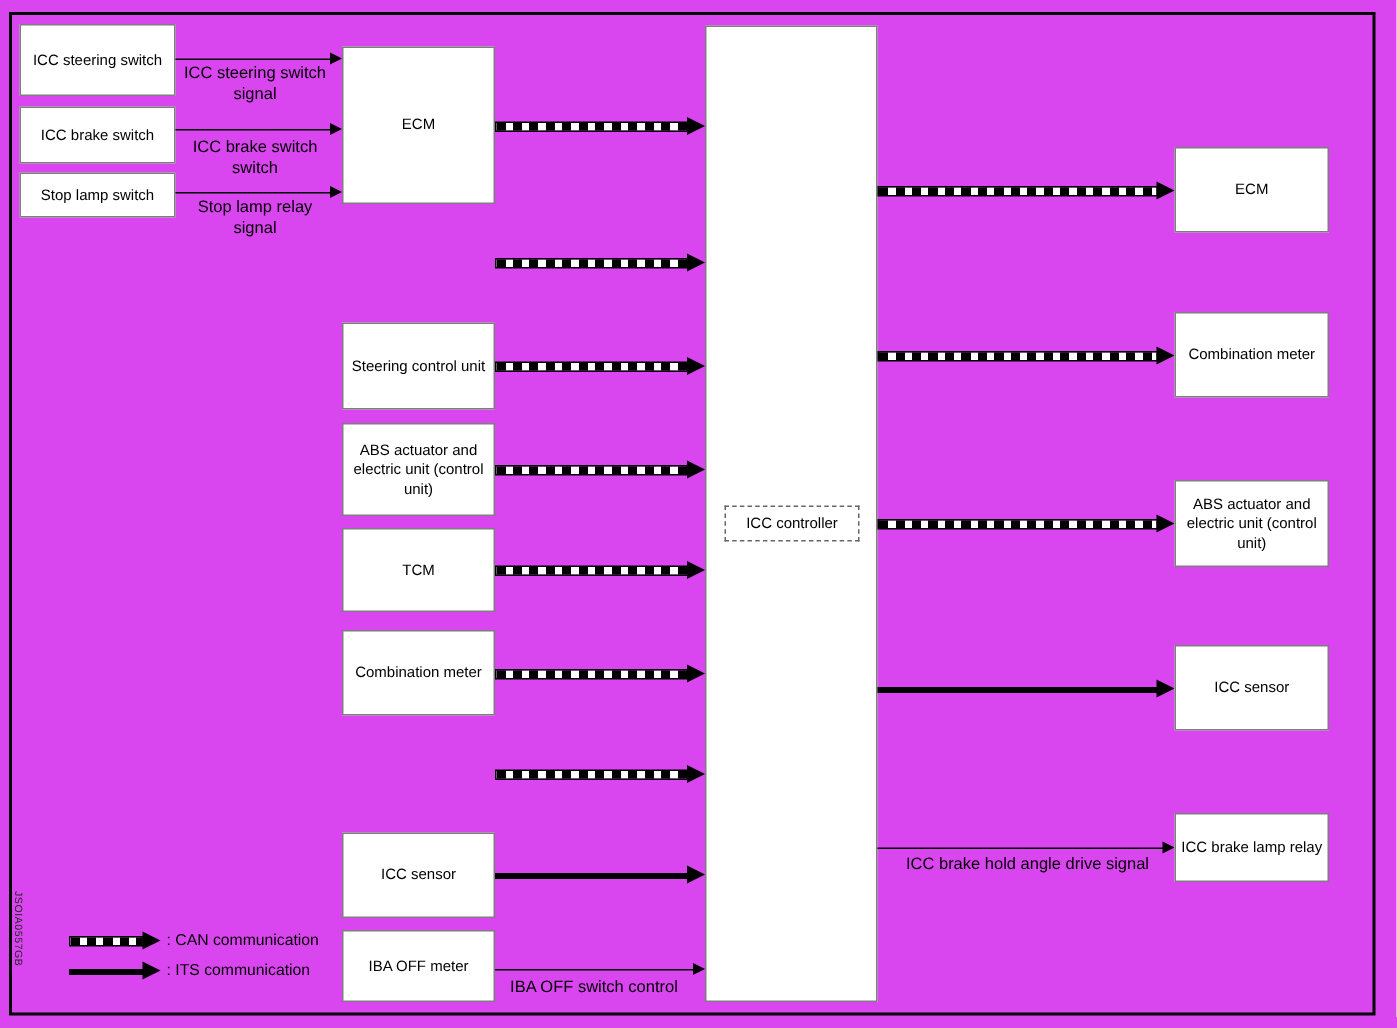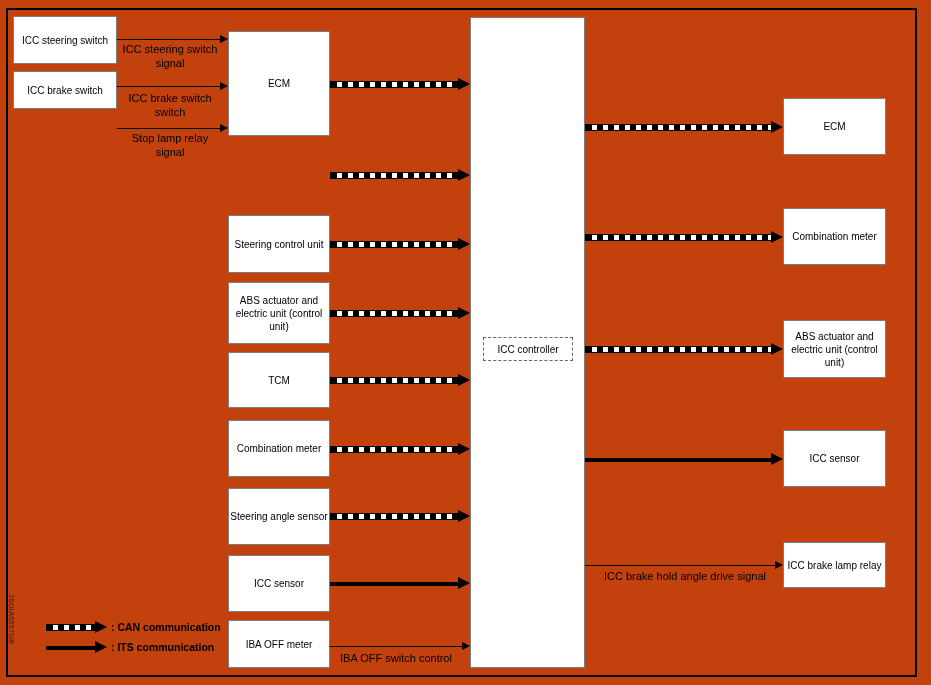--- a/index.html
+++ b/index.html
@@ -1,17 +1,17 @@
 <!DOCTYPE html>
 <html><head>
 <meta charset="utf-8">
 <style>
   html,body{margin:0;padding:0;background:#fff;}
   body{width:931px;height:685px;font-family:"Liberation Sans",sans-serif;color:#000;position:relative;}
-  .stage{position:absolute;left:0;top:0;width:931px;height:685px;background:#c2410c;overflow:hidden;}
+  .stage{position:absolute;left:0;top:0;width:931px;height:685px;background:#d946ef;overflow:hidden;}
   .frame{position:absolute;left:6px;top:8px;width:911px;height:669px;border:2px solid #000;box-sizing:border-box;}
   .vcode{position:absolute;left:2px;top:594px;height:80px;width:13px;writing-mode:vertical-rl;
          font-size:7px;letter-spacing:.4px;color:#222;}
   .box{position:absolute;background:#fff;border:1px solid #7d7d7d;box-sizing:border-box;
        display:flex;align-items:center;justify-content:center;text-align:center;
        font-size:10px;line-height:1.3;padding:0 1px;}
   .hub-title{position:absolute;left:0;right:0;text-align:center;font-size:10px;margin-top:27px;}
   .hub-sub{position:absolute;border:1px dashed #666;box-sizing:border-box;background:#fff;
            display:flex;align-items:center;justify-content:center;font-size:10px;}
   .siglbl{position:absolute;font-size:11px;line-height:1.25;text-align:center;}
@@ -23,31 +23,32 @@
   .can-arrow .head{position:absolute;right:0;top:0;width:0;height:0;
        border-top:6.5px solid transparent;border-bottom:6.5px solid transparent;border-left:12px solid #000;}
   .its-arrow{height:13px;}
   .its-arrow .shaft{position:absolute;left:0;right:10px;top:4.5px;height:4px;background:#000;}
   .its-arrow .head{position:absolute;right:0;top:0;width:0;height:0;
        border-top:6.5px solid transparent;border-bottom:6.5px solid transparent;border-left:12px solid #000;}
   .sig-arrow{height:9px;}
   .sig-arrow .shaft{position:absolute;left:0;right:7px;top:4px;height:1px;background:#000;}
   .sig-arrow .head{position:absolute;right:0;top:0;width:0;height:0;
        border-top:4.5px solid transparent;border-bottom:4.5px solid transparent;border-left:8px solid #000;}
-  .legend-label{position:absolute;font-size:10.5px;line-height:13px;font-weight:bold;}
+  .legend-label{position:absolute;font-size:10.5px;line-height:13px;}
 </style>
 </head>
 <body>
 
 <div class="stage">
   <div class="frame"></div>
   <div class="vcode">JSOIA0557GB</div>
 
   <div class="box" style="left:13px;top:16px;width:104px;height:48px">ICC steering switch</div>
   <div class="box" style="left:13px;top:71px;width:104px;height:38px">ICC brake switch</div>
+  <div class="box" style="left:13px;top:115px;width:104px;height:30px">Stop lamp switch</div>
 
   <div class="arrow sig-arrow" style="left:117px;top:35px;width:111px">
     <span class="shaft"></span>
     <span class="head"></span>
   </div>
   <div class="arrow sig-arrow" style="left:117px;top:82px;width:111px">
     <span class="shaft"></span>
     <span class="head"></span>
   </div>
   <div class="arrow sig-arrow" style="left:117px;top:124px;width:111px">
@@ -57,21 +58,20 @@
 
   <div class="siglbl" style="left:118px;top:43px;width:104px">ICC steering switch signal</div>
   <div class="siglbl" style="left:118px;top:92px;width:104px">ICC brake switch switch</div>
   <div class="siglbl" style="left:118px;top:132px;width:104px">Stop lamp relay signal</div>
 
   <div class="box" style="left:228px;top:31px;width:102px;height:105px">ECM</div>
   <div class="box" style="left:228px;top:215px;width:102px;height:58px">Steering control unit</div>
   <div class="box" style="left:228px;top:282px;width:102px;height:62px">ABS actuator and electric unit (control unit)</div>
   <div class="box" style="left:228px;top:352px;width:102px;height:56px">TCM</div>
   <div class="box" style="left:228px;top:420px;width:102px;height:57px">Combination meter</div>
-  <div class="box" style="left:228px;top:488px;width:102px;height:57px">Steering angle sensor</div>
   <div class="box" style="left:228px;top:555px;width:102px;height:57px">ICC sensor</div>
   <div class="box" style="left:228px;top:620px;width:102px;height:48px">IBA OFF meter</div>
 
   <div class="arrow can-arrow" style="left:330px;top:78px;width:140px">
     <span class="shaft"></span>
     <span class="head"></span>
   </div>
   <div class="arrow can-arrow" style="left:330px;top:169px;width:140px">
     <span class="shaft"></span>
     <span class="head"></span>

